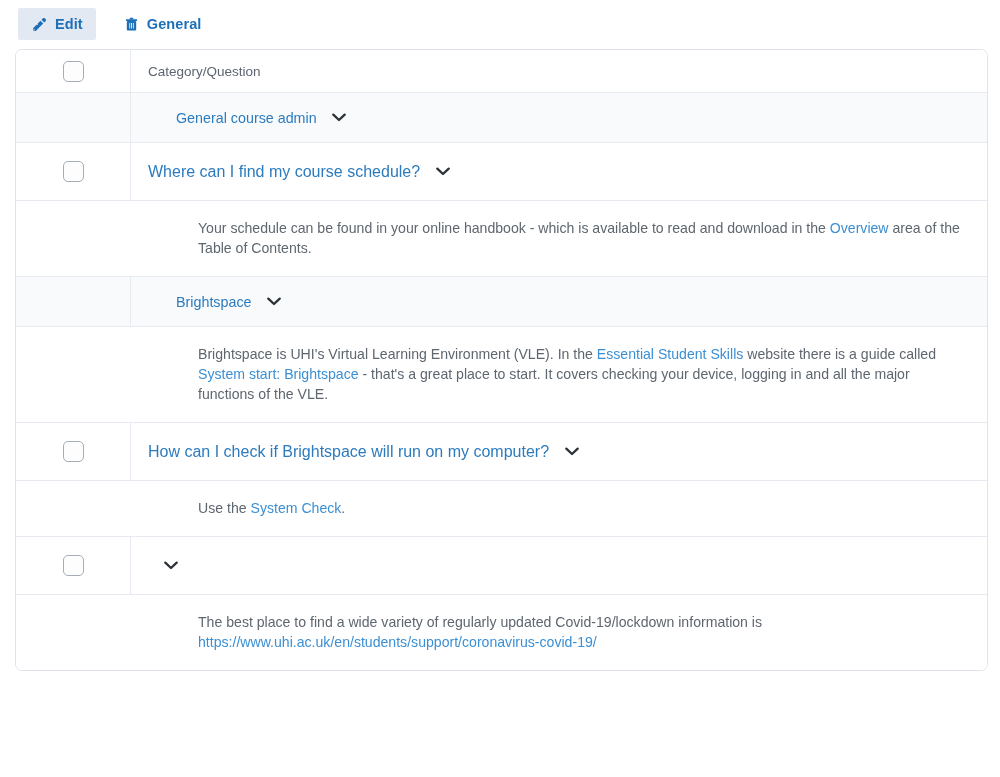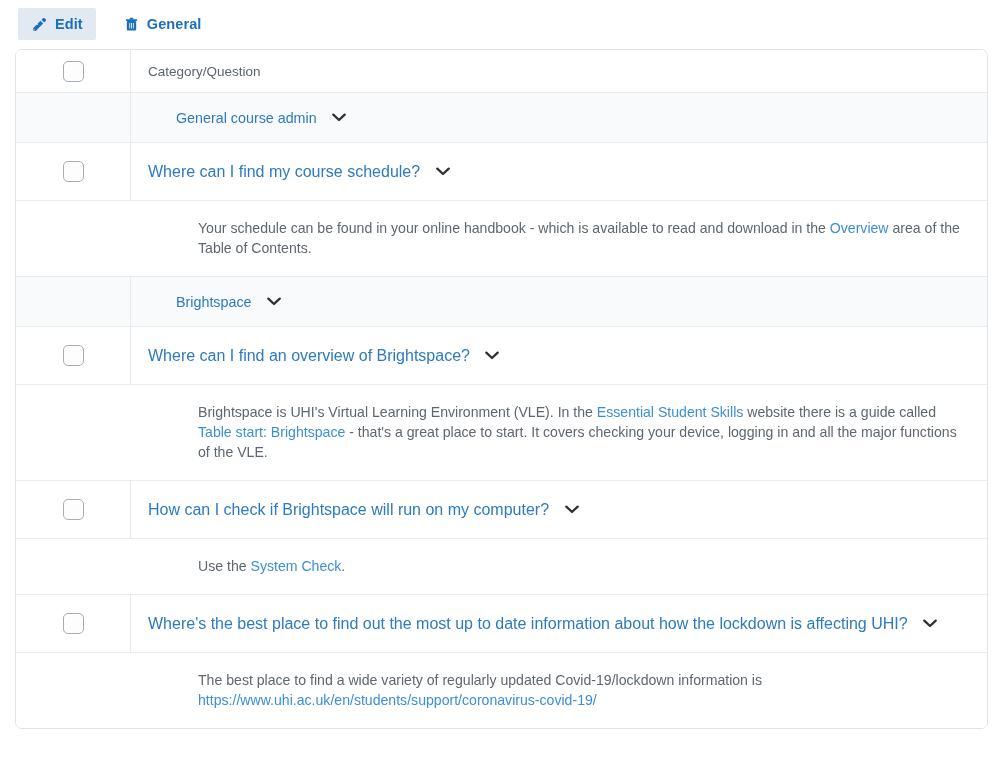--- a/index.html
+++ b/index.html
@@ -200,64 +200,50 @@
         <div class="cell-check"></div>
         <div class="cell-main">
           <span class="link">Brightspace</span>
           <span class="caret">
             <svg width="14" height="9" viewBox="0 0 14 9" aria-hidden="true">
               <path d="M1.3 1.6 L7 7 L12.7 1.6" fill="none" stroke="#2b3237" stroke-width="2.3" stroke-linecap="round" stroke-linejoin="round"></path>
             </svg>
           </span>
         </div>
       </div>
+      <div class="row answer">
+        <div class="cell-check"></div>
+        <div class="cell-main">
+          <div class="answer-text"><span>Brightspace is UHI's Virtual Learning Environment (VLE). In the </span><span class="a-link">Essential Student Skills</span><span> website there is a guide called </span><span class="a-link">System start: Brightspace</span><span> - that's a great place to start. It covers checking your device, logging in and all the major functions of the VLE.</span></div>
+        </div>
+      </div>
       <div class="row q">
         <div class="cell-check">
           <div class="checkbox"></div>
         </div>
         <div class="cell-main">
-          <span class="link">Where can I find an overview of Brightspace?</span>
-          <span class="caret">
-            <svg width="14" height="9" viewBox="0 0 14 9" aria-hidden="true">
-              <path d="M1.3 1.6 L7 7 L12.7 1.6" fill="none" stroke="#2b3237" stroke-width="2.3" stroke-linecap="round" stroke-linejoin="round"></path>
-            </svg>
-          </span>
-        </div>
-      </div>
-      <div class="row answer">
-        <div class="cell-check"></div>
-        <div class="cell-main">
-          <div class="answer-text"><span>Brightspace is UHI's Virtual Learning Environment (VLE). In the </span><span class="a-link">Essential Student Skills</span><span> website there is a guide called </span><span class="a-link">Table start: Brightspace</span><span> - that's a great place to start. It covers checking your device, logging in and all the major functions of the VLE.</span></div>
+          <span class="link">How can I check if Brightspace will run on my computer?</span>
+          <span class="caret">
+            <svg width="14" height="9" viewBox="0 0 14 9" aria-hidden="true">
+              <path d="M1.3 1.6 L7 7 L12.7 1.6" fill="none" stroke="#2b3237" stroke-width="2.3" stroke-linecap="round" stroke-linejoin="round"></path>
+            </svg>
+          </span>
+        </div>
+      </div>
+      <div class="row answer">
+        <div class="cell-check"></div>
+        <div class="cell-main">
+          <div class="answer-text"><span>Use the </span><span class="a-link">System Check</span><span>.</span></div>
         </div>
       </div>
       <div class="row q">
         <div class="cell-check">
           <div class="checkbox"></div>
         </div>
         <div class="cell-main">
-          <span class="link">How can I check if Brightspace will run on my computer?</span>
-          <span class="caret">
-            <svg width="14" height="9" viewBox="0 0 14 9" aria-hidden="true">
-              <path d="M1.3 1.6 L7 7 L12.7 1.6" fill="none" stroke="#2b3237" stroke-width="2.3" stroke-linecap="round" stroke-linejoin="round"></path>
-            </svg>
-          </span>
-        </div>
-      </div>
-      <div class="row answer">
-        <div class="cell-check"></div>
-        <div class="cell-main">
-          <div class="answer-text"><span>Use the </span><span class="a-link">System Check</span><span>.</span></div>
-        </div>
-      </div>
-      <div class="row q">
-        <div class="cell-check">
-          <div class="checkbox"></div>
-        </div>
-        <div class="cell-main">
-          <span class="link">Where's the best place to find out the most up to date information about how the lockdown is affecting UHI?</span>
           <span class="caret">
             <svg width="14" height="9" viewBox="0 0 14 9" aria-hidden="true">
               <path d="M1.3 1.6 L7 7 L12.7 1.6" fill="none" stroke="#2b3237" stroke-width="2.3" stroke-linecap="round" stroke-linejoin="round"></path>
             </svg>
           </span>
         </div>
       </div>
       <div class="row answer">
         <div class="cell-check"></div>
         <div class="cell-main">

